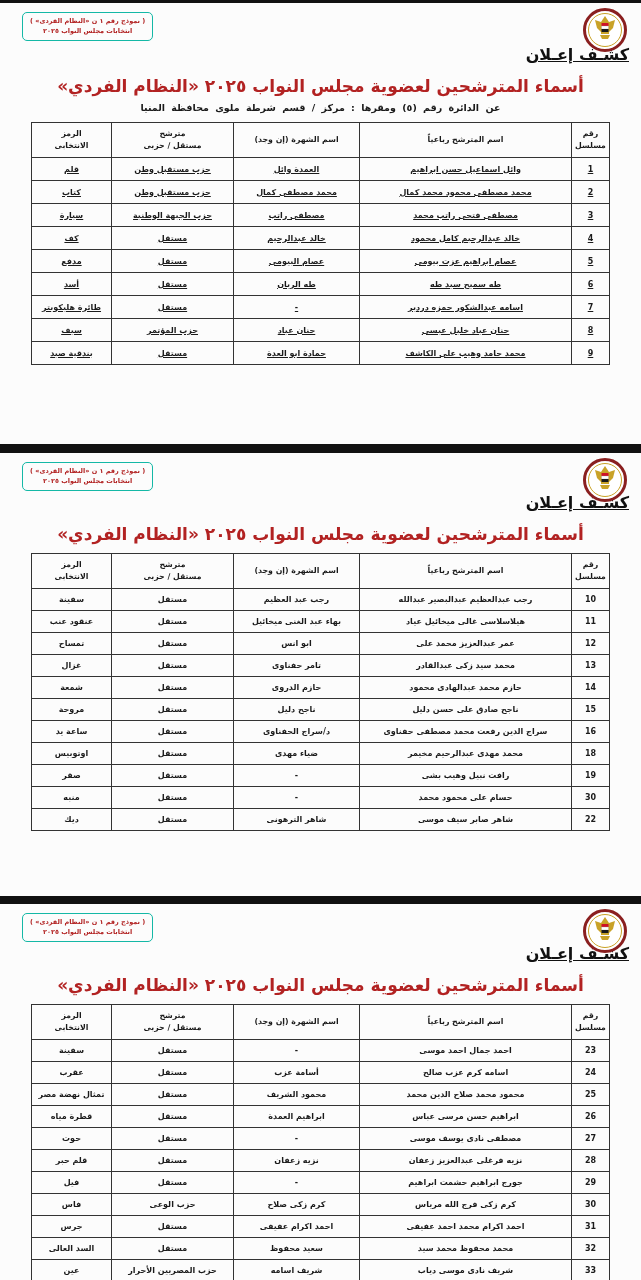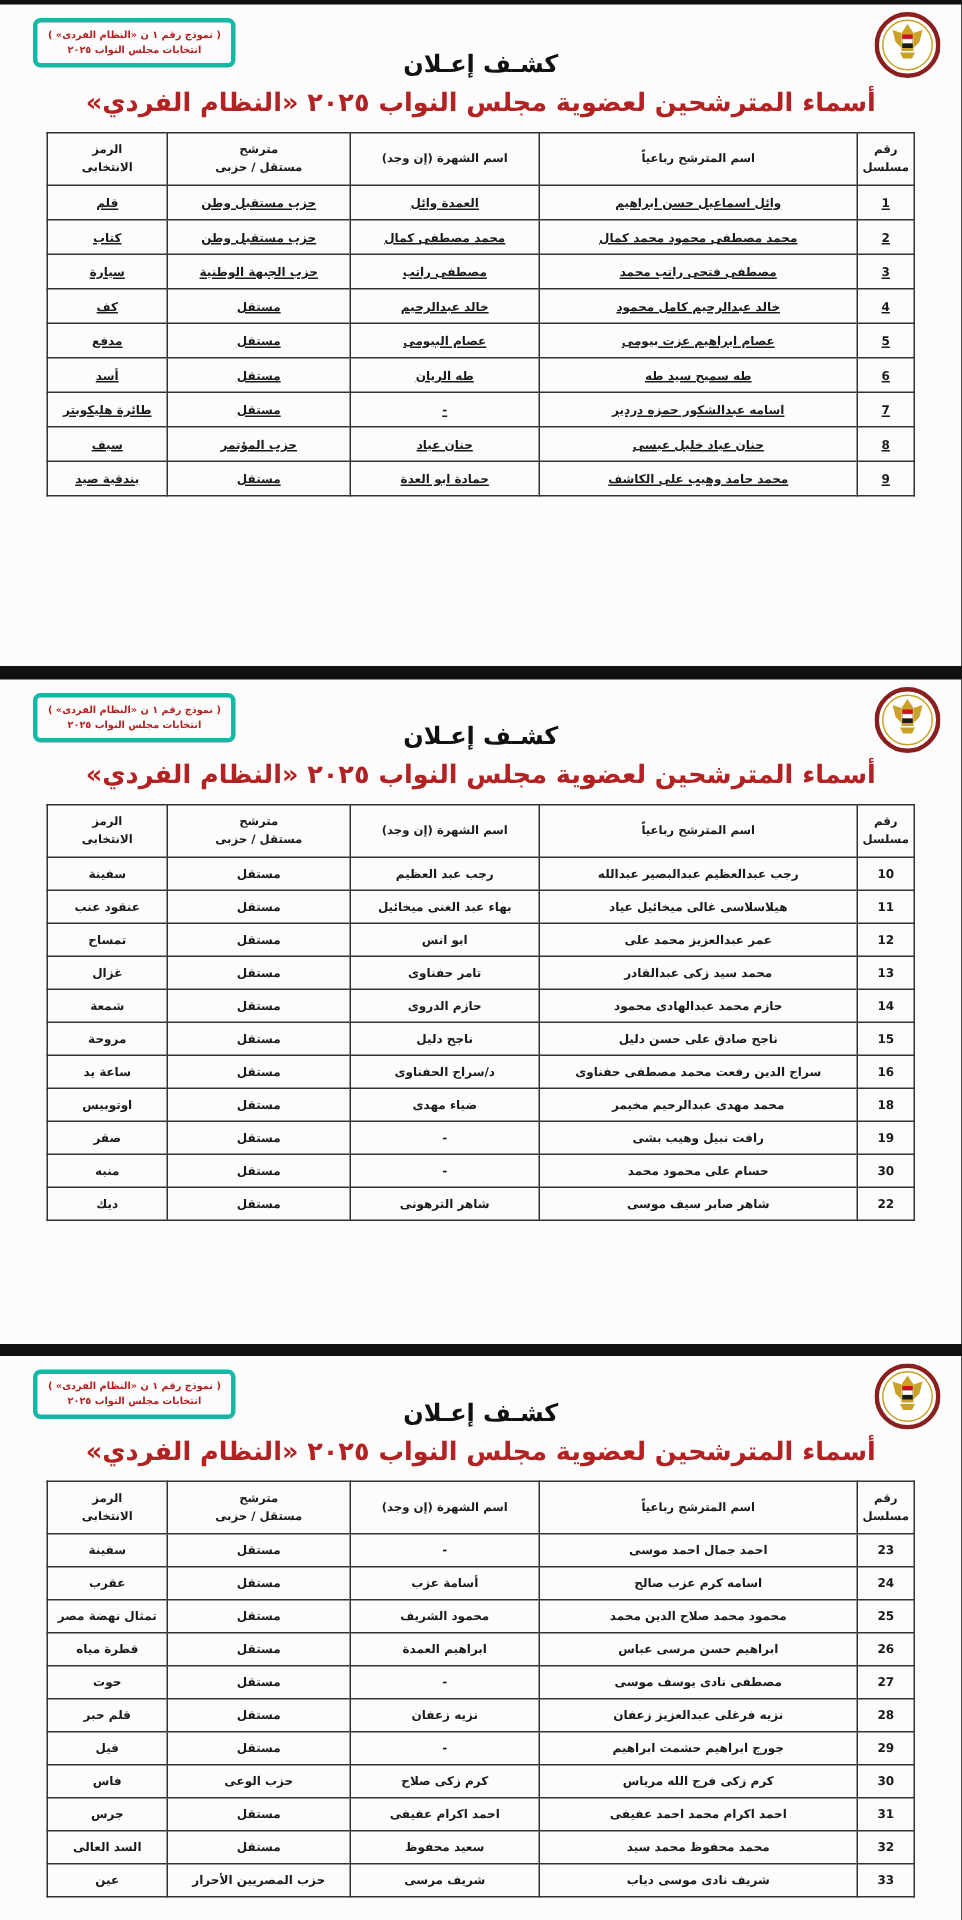--- a/index.html
+++ b/index.html
@@ -19,28 +19,28 @@
   }
   .page-1{height:441px;}
   .page-2{height:443px;}
   .page-3{height:376px;}
   .page-head{position:relative;}
   .page-1 .page-head{padding-top:30px;}
   .page-2 .page-head,.page-3 .page-head{padding-top:28px;}
   .emblem{position:absolute;top:5px;left:auto;right:14px;width:44px;height:44px;}
   .form-note{
     position:absolute;top:9px;left:22px;right:auto;
-    border:3px solid #14b8a6;border-radius:5px;
+    border:1px solid #14b8a6;border-radius:5px;
     padding:3px 7px;text-align:center;
     color:#b22222;font-size:6.5px;font-weight:bold;line-height:1.6;
     background:#fcfcfc;direction:rtl;
   }
   .doc-title{
-    text-align:center;font-size:16px;font-weight:bold;color:#111;
-    margin:0;letter-spacing:1px;
+    text-align:right;font-size:16px;font-weight:bold;color:#111;
+    margin:12px;letter-spacing:1px;text-decoration:underline;
   }
   .doc-subtitle{
     text-align:center;font-size:17px;font-weight:bold;color:#b22222;
     margin:7px 0 0 0;
   }
   .district-line{
     text-align:center;font-size:9.5px;font-weight:bold;color:#1a1a1a;
     margin:6px 0 0 0;word-spacing:3px;
   }
   table.cand{
@@ -80,20 +80,21 @@
         <rect x="18.5" y="21" width="7" height="3" fill="#1a1a1a"></rect>
         <path d="M17 27 L27 27 L25 31 L19 31 Z" fill="#c9a227"></path>
       </svg>
     </span>
     <div class="form-note">
       <div>( نموذج رقم ١ ن «النظام الفردى» )</div>
       <div>انتخابات مجلس النواب ٢٠٢٥</div>
     </div>
     <h1 class="doc-title">كشـف إعـلان</h1>
     <h2 class="doc-subtitle">أسماء المترشحين لعضوية مجلس النواب ٢٠٢٥ «النظام الفردي»</h2>
+    <p class="district-line">عن الدائرة رقم (٥)   ومقرها : مركز / قسم شرطة ملوى   محافظة المنيا</p>
   </div>
   <table class="cand">
     <colgroup>
         <col class="c-serial">
         <col class="c-name">
         <col class="c-shohra">
         <col class="c-party">
         <col class="c-symbol">
       </colgroup>
     <thead>
@@ -413,19 +414,19 @@
         <tr>
           <td>32</td>
           <td>محمد محفوظ محمد سيد</td>
           <td>سعيد محفوظ</td>
           <td>مستقل</td>
           <td>السد العالى</td>
         </tr>
         <tr>
           <td>33</td>
           <td>شريف نادى موسى دياب</td>
-          <td>شريف مرسى</td>
+          <td>شريف اسامه</td>
           <td>حزب المصريين الأحرار</td>
           <td>عين</td>
         </tr>
       </tbody>
   </table>
 </section>
 
 </body></html>

